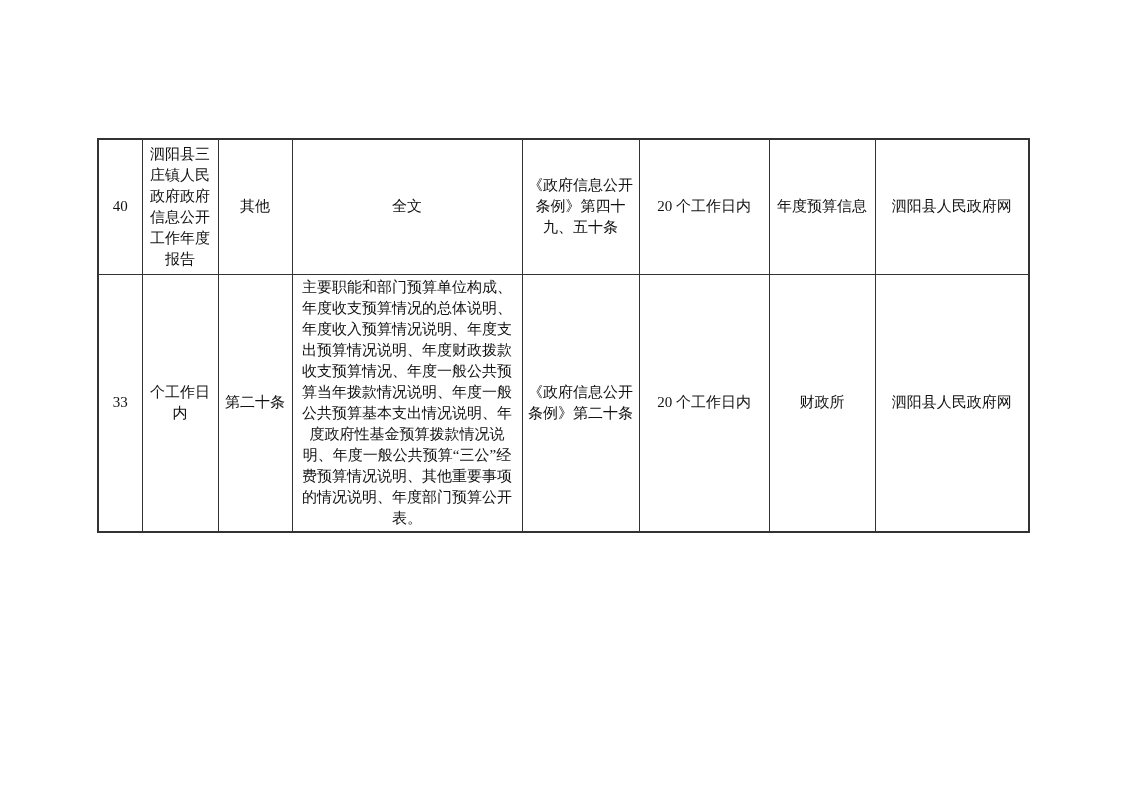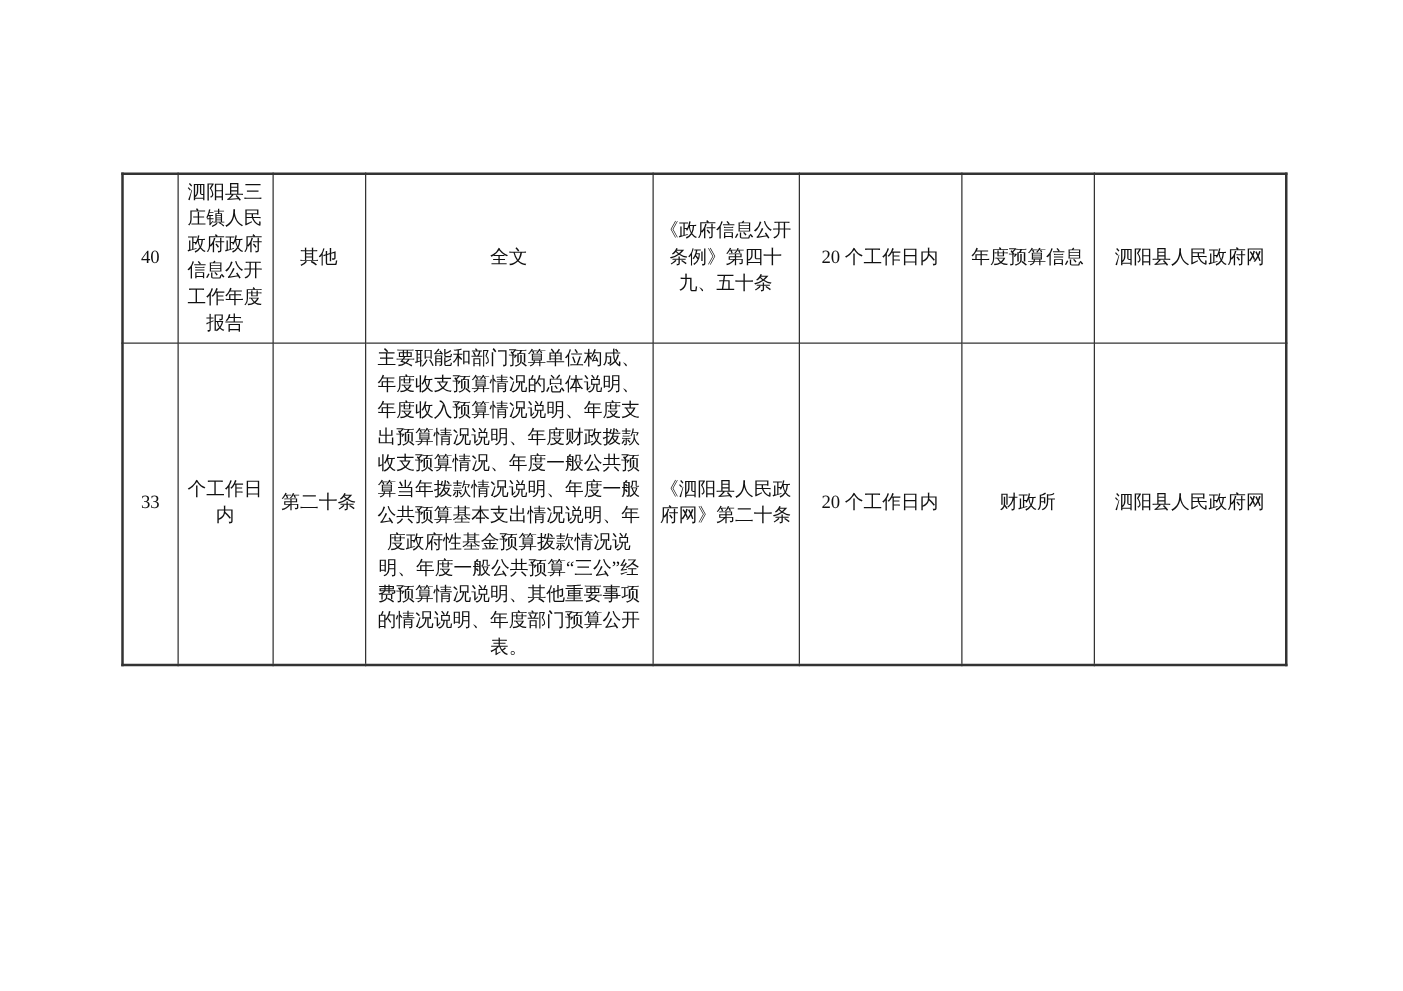--- a/index.html
+++ b/index.html
@@ -69,20 +69,20 @@
         <td>《政府信息公开条例》第四十九、五十条</td>
         <td>20 个工作日内</td>
         <td>年度预算信息</td>
         <td>泗阳县人民政府网</td>
       </tr>
       <tr class="row-21">
         <td>33</td>
         <td>个工作日内</td>
         <td>第二十条</td>
         <td class="content-long">主要职能和部门预算单位构成、年度收支预算情况的总体说明、年度收入预算情况说明、年度支出预算情况说明、年度财政拨款收支预算情况、年度一般公共预算当年拨款情况说明、年度一般公共预算基本支出情况说明、年度政府性基金预算拨款情况说明、年度一般公共预算“三公”经费预算情况说明、其他重要事项的情况说明、年度部门预算公开表。</td>
-        <td>《泗阳县人民政府网》第二十条</td>
+        <td>《政府信息公开条例》第二十条</td>
         <td>20 个工作日内</td>
         <td>财政所</td>
         <td>泗阳县人民政府网</td>
       </tr>
     </tbody>
   </table>
 </div>
 
 </body></html>

